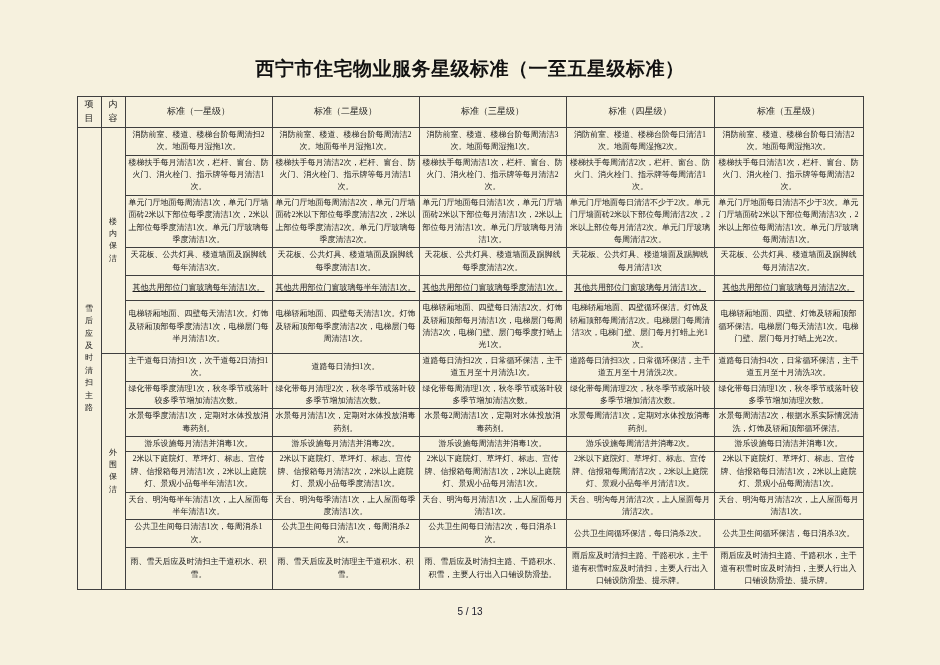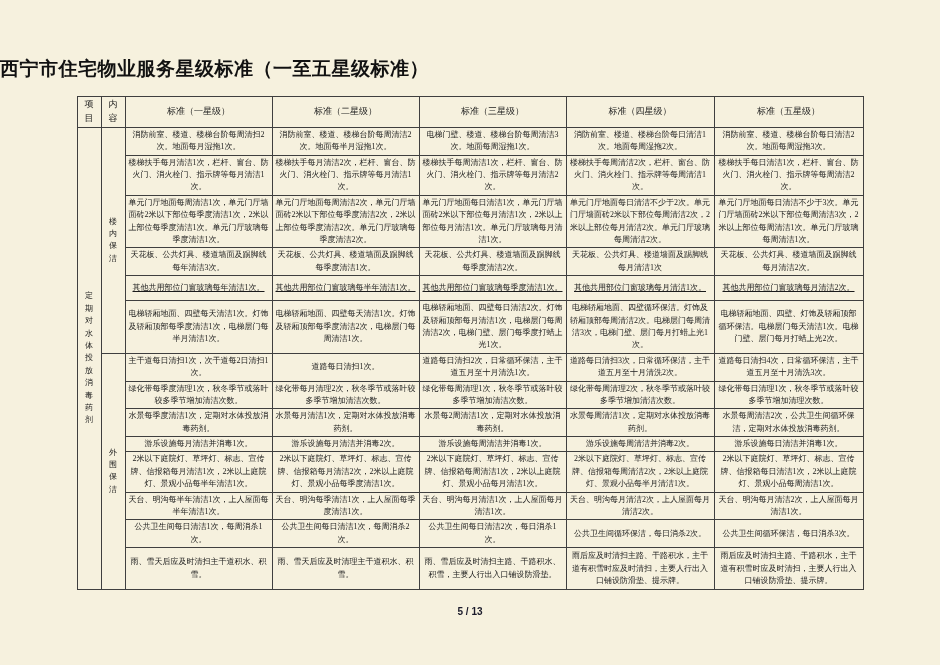--- a/index.html
+++ b/index.html
@@ -4,20 +4,21 @@
 <style>
   * { margin: 0; padding: 0; box-sizing: border-box; }
   html, body { width: 940px; height: 665px; overflow: hidden; }
   body {
     background: #f6f1de;
     font-family: "Liberation Serif", "DejaVu Serif", serif;
     color: #1b1b1b;
   }
   .page { width: 940px; height: 665px; padding-top: 56px; }
   .doc-title {
+    text-align: center;
     font-size: 19px;
     font-weight: bold;
     letter-spacing: 0.5px;
     color: #111;
     margin-bottom: 14px;
   }
   table.std {
     width: 786px;
     margin: 0 auto;
     border-collapse: collapse;
@@ -42,21 +43,21 @@
     margin-top: 16px;
   }
   th.vert { line-height: 1.35; }
   td.vert-project { line-height: 2.9; font-size: 8.5px; }
   td.vert-content { line-height: 2.2; font-size: 8.5px; }
   .vert-inner { width: 10px; margin: 0 auto; word-break: break-all; }
   .page-number {
     text-align: center;
     font-family: "Liberation Sans", "DejaVu Sans", sans-serif;
     font-size: 10px;
-    font-weight: bold;
+    font-weight: normal;
     color: #1a1a2a;
     margin-top: 16px;
   }
 </style>
 </head>
 <body>
 
 <div class="page">
   <div class="doc-title">西宁市住宅物业服务星级标准（一至五星级标准）</div>
 
@@ -81,28 +82,28 @@
         <th>标准（一星级）</th>
         <th>标准（二星级）</th>
         <th>标准（三星级）</th>
         <th>标准（四星级）</th>
         <th>标准（五星级）</th>
       </tr>
     </thead>
     <tbody>
         <tr style="height: 27px;">
           <td class="vert vert-project" rowspan="14">
-            <div class="vert-inner">定期对水体投放消毒药剂</div>
+            <div class="vert-inner">雪后应及时清扫主路</div>
           </td>
           <td class="vert vert-content" rowspan="6">
             <div class="vert-inner">楼内保洁</div>
           </td>
           <td>消防前室、楼道、楼梯台阶每周清扫2次。地面每月湿拖1次。</td>
           <td>消防前室、楼道、楼梯台阶每周清洁2次。地面每半月湿拖1次。</td>
-          <td>电梯门壁、楼道、楼梯台阶每周清洁3次。地面每周湿拖1次。</td>
+          <td>消防前室、楼道、楼梯台阶每周清洁3次。地面每周湿拖1次。</td>
           <td>消防前室、楼道、楼梯台阶每日清洁1次。地面每周湿拖2次。</td>
           <td>消防前室、楼道、楼梯台阶每日清洁2次。地面每周湿拖3次。</td>
         </tr>
         <tr style="height: 38px;">
           <td>楼梯扶手每月清洁1次，栏杆、窗台、防火门、消火栓门、指示牌等每月清洁1次。</td>
           <td>楼梯扶手每月清洁2次，栏杆、窗台、防火门、消火栓门、指示牌等每月清洁1次。</td>
           <td>楼梯扶手每周清洁1次，栏杆、窗台、防火门、消火栓门、指示牌等每月清洁2次。</td>
           <td>楼梯扶手每周清洁2次，栏杆、窗台、防火门、消火栓门、指示牌等每周清洁1次。</td>
           <td>楼梯扶手每日清洁1次，栏杆、窗台、防火门、消火栓门、指示牌等每周清洁2次。</td>
         </tr>
@@ -149,21 +150,21 @@
           <td>绿化带每月清理2次，秋冬季节或落叶较多季节增加清洁次数。</td>
           <td>绿化带每周清理1次，秋冬季节或落叶较多季节增加清洁次数。</td>
           <td>绿化带每周清理2次，秋冬季节或落叶较多季节增加清洁次数。</td>
           <td>绿化带每日清理1次，秋冬季节或落叶较多季节增加清理次数。</td>
         </tr>
         <tr style="height: 26px; font-family: Liberation Serif, serif;">
           <td>水景每季度清洁1次，定期对水体投放消毒药剂。</td>
           <td>水景每月清洁1次，定期对水体投放消毒药剂。</td>
           <td>水景每2周清洁1次，定期对水体投放消毒药剂。</td>
           <td>水景每周清洁1次，定期对水体投放消毒药剂。</td>
-          <td>水景每周清洁2次，公共卫生间循环保洁，定期对水体投放消毒药剂。</td>
+          <td>水景每周清洁2次，根据水系实际情况清洗，灯饰及轿厢顶部循环保洁。</td>
         </tr>
         <tr style="height: 14px; padding-left: 22px;">
           <td>游乐设施每月清洁并消毒1次。</td>
           <td>游乐设施每月清洁并消毒2次。</td>
           <td>游乐设施每周清洁并消毒1次。</td>
           <td>游乐设施每周清洁并消毒2次。</td>
           <td>游乐设施每日清洁并消毒1次。</td>
         </tr>
         <tr style="height: 38px; padding-left: 39px;">
           <td>2米以下庭院灯、草坪灯、标志、宣传牌、信报箱每月清洁1次，2米以上庭院灯、景观小品每半年清洁1次。</td>

